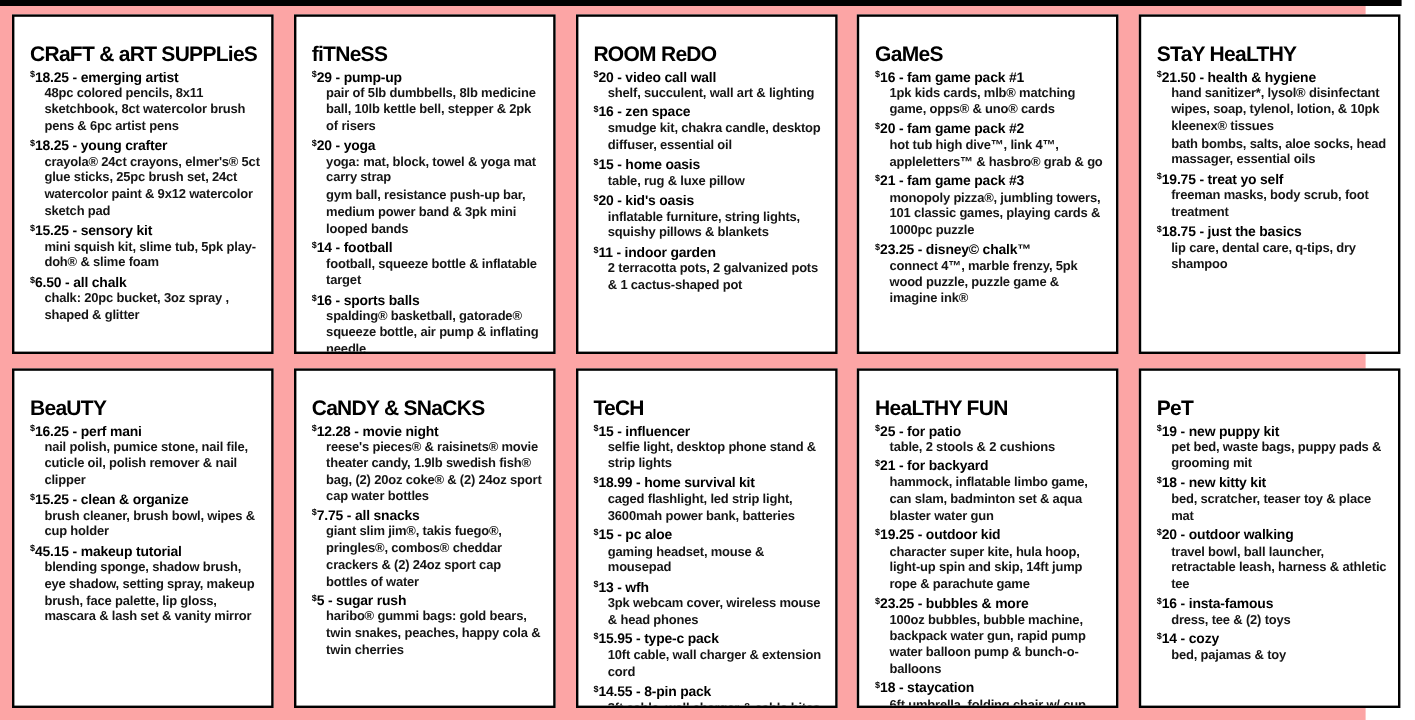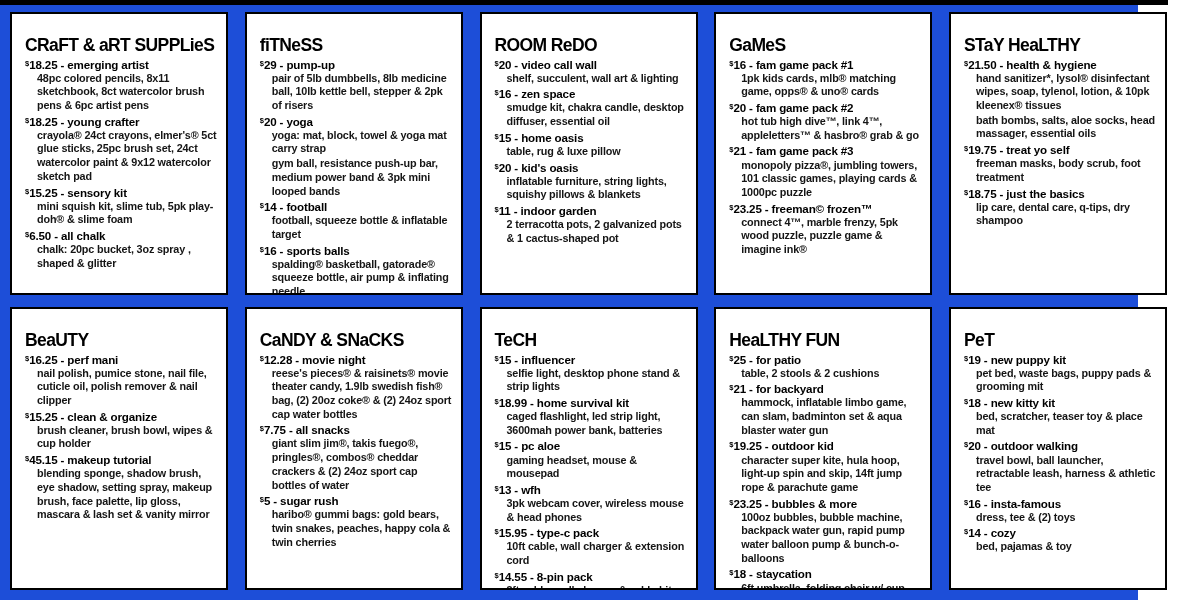--- a/index.html
+++ b/index.html
@@ -9,21 +9,21 @@
     width: 1179px;
     height: 600px;
     font-family: "Liberation Sans", sans-serif;
     color: #0d0d0d;
     overflow: hidden;
   }
   .page {
     position: relative;
     width: 1138px;
     height: 600px;
-    background: #1d4ed8;
+    background: #fca5a5;
   }
   .top-bar {
     position: absolute;
     top: 0;
     left: 0;
     width: 1168px;
     height: 5px;
     background: #000000;
   }
   .card-grid {
@@ -154,21 +154,21 @@
         </div>
         <div class="item">
           <div class="item-heading"><span class="dollar">$</span><span class="price">20</span><span class="sep"> - </span><span class="name">fam game pack #2</span></div>
           <div class="item-desc">hot tub high dive™, link 4™, appleletters™ &amp; hasbro® grab &amp; go</div>
         </div>
         <div class="item">
           <div class="item-heading"><span class="dollar">$</span><span class="price">21</span><span class="sep"> - </span><span class="name">fam game pack #3</span></div>
           <div class="item-desc">monopoly pizza®, jumbling towers, 101 classic games, playing cards &amp; 1000pc puzzle</div>
         </div>
         <div class="item">
-          <div class="item-heading"><span class="dollar">$</span><span class="price">23.25</span><span class="sep"> - </span><span class="name">freeman© frozen™</span></div>
+          <div class="item-heading"><span class="dollar">$</span><span class="price">23.25</span><span class="sep"> - </span><span class="name">disney© chalk™</span></div>
           <div class="item-desc">connect 4™, marble frenzy, 5pk wood puzzle, puzzle game &amp; imagine ink®</div>
         </div>
       </section>
       <section class="card">
         <h2 class="card-title">STaY HeaLTHY</h2>
         <div class="item">
           <div class="item-heading"><span class="dollar">$</span><span class="price">21.50</span><span class="sep"> - </span><span class="name">health &amp; hygiene</span></div>
           <div class="item-desc">hand sanitizer*, lysol® disinfectant wipes, soap, tylenol, lotion, &amp; 10pk kleenex® tissues</div>
         </div>
         <div class="item">

